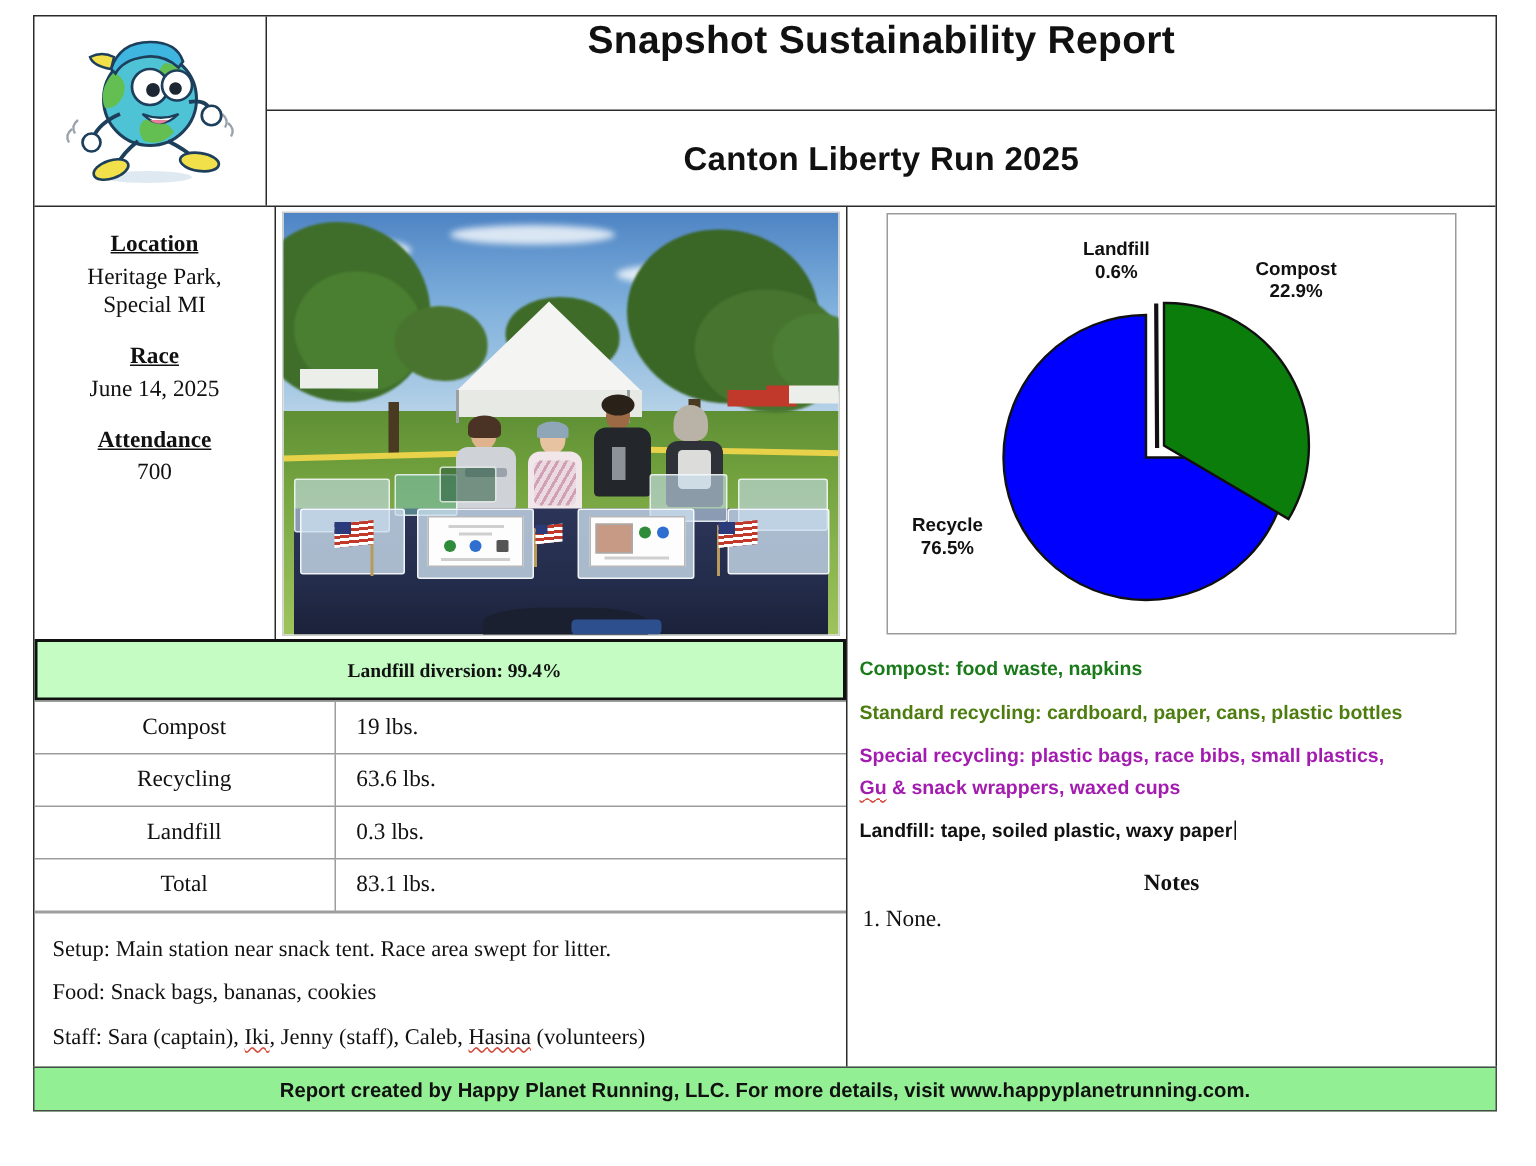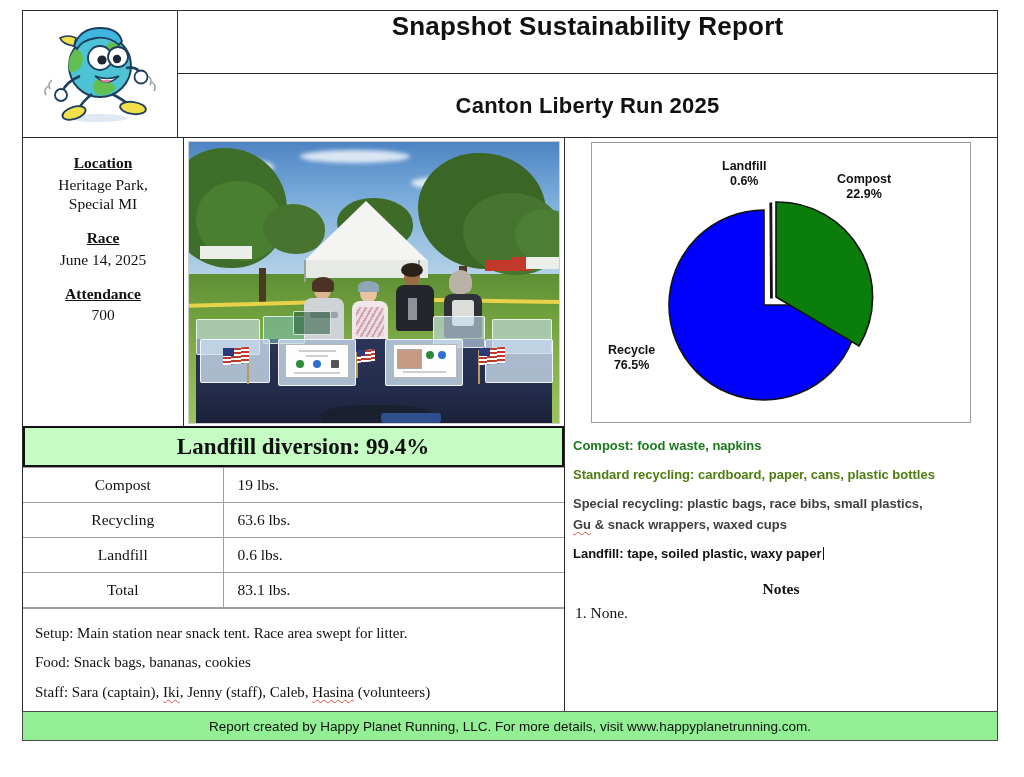--- a/index.html
+++ b/index.html
@@ -74,21 +74,21 @@
   .flag{position:absolute;}
   .flag .fl{position:absolute;width:26px;height:16px;
             background:repeating-linear-gradient(#c0392b 0 2px,#fff 2px 4px);
             transform:skewY(-6deg);}
   .flag .fc{position:absolute;width:11px;height:8px;background:#2b3a7a;}
   .flag .fp{position:absolute;width:2px;height:34px;background:#b89a5a;}
 
   
   .diversion{height:41px;margin:0;border:2.6px solid #111;box-sizing:border-box;
              background:#c4fcc4;display:flex;align-items:center;justify-content:center;
-             font-weight:bold;font-size:23px;color:#111;padding-left:19px;}
+             font-weight:bold;font-size:13px;color:#111;padding-left:19px;}
 
   
   .wtable{width:100%;border-collapse:collapse;table-layout:fixed;}
   .wtable td{border:1px solid #9d9d9d;height:35px;font-size:15.5px;color:#111;
              padding:0 14px;box-sizing:border-box;}
   .wtable td.k{width:200px;text-align:center;}
   .wtable td.v{text-align:left;padding-left:14px;}
   .wtable tr td:first-child{border-left:none;}
   .wtable tr td:last-child{border-right:none;}
 
@@ -114,21 +114,21 @@
   .caret{display:inline-block;width:1px;height:13px;background:#111;
          vertical-align:-2px;margin-left:1px;}
 
   .notes-h{text-align:center;font-weight:bold;font-size:15.5px;color:#111;margin-top:8px;}
   .notes-list{font-size:15.5px;color:#111;padding-left:10px;margin-top:6px;}
 
   
   .footer{position:absolute;left:22px;top:711px;width:976px;height:30px;
           background:#93ef93;border:1.4px solid #4a4a4a;box-sizing:border-box;
           display:flex;align-items:center;justify-content:center;
-          font-family:"Liberation Sans",sans-serif;font-weight:normal;font-size:13.5px;color:#111;}
+          font-family:"Liberation Sans",sans-serif;font-weight:bold;font-size:13.5px;color:#111;}
 </style>
 </head>
 <body>
 
 <div id="sheet">
 
   <div class="report">
 
     <div class="hdr">
 
@@ -315,21 +315,21 @@
             <tr>
               <td class="k">Compost</td>
               <td class="v">19 lbs.</td>
             </tr>
             <tr>
               <td class="k">Recycling</td>
               <td class="v">63.6 lbs.</td>
             </tr>
             <tr>
               <td class="k">Landfill</td>
-              <td class="v">0.6 lbs.</td>
+              <td class="v">0.3 lbs.</td>
             </tr>
             <tr>
               <td class="k">Total</td>
               <td class="v">83.1 lbs.</td>
             </tr>
           </tbody>
         </table>
 
         <div class="leftnotes">
           <div>Setup: Main station near snack tent. Race area swept for litter.</div>
@@ -369,21 +369,21 @@
               <span>76.5%</span>
             </div>
           </div>
         </div>
 
         <div class="streams">
           <div class="row" style="color:#1a7a1a;">Compost: food waste, napkins</div>
 
           <div class="row" style="color:#4d7c0f;">Standard recycling:  cardboard,  paper,  cans,  plastic bottles</div>
 
-          <div class="row" style="color:#404040;">
+          <div class="row" style="color:#a21caf;">
             <span>Special recycling:  plastic bags,  race bibs,  small plastics,</span><br>
             <span class="sq">Gu</span><span> &amp; snack  wrappers,  waxed cups</span>
           </div>
 
           <div class="row" style="color:#111;">
             <span>Landfill: tape,  soiled plastic,  waxy paper</span><span class="caret"></span>
           </div>
         </div>
 
         <div class="notes-h">Notes</div>

